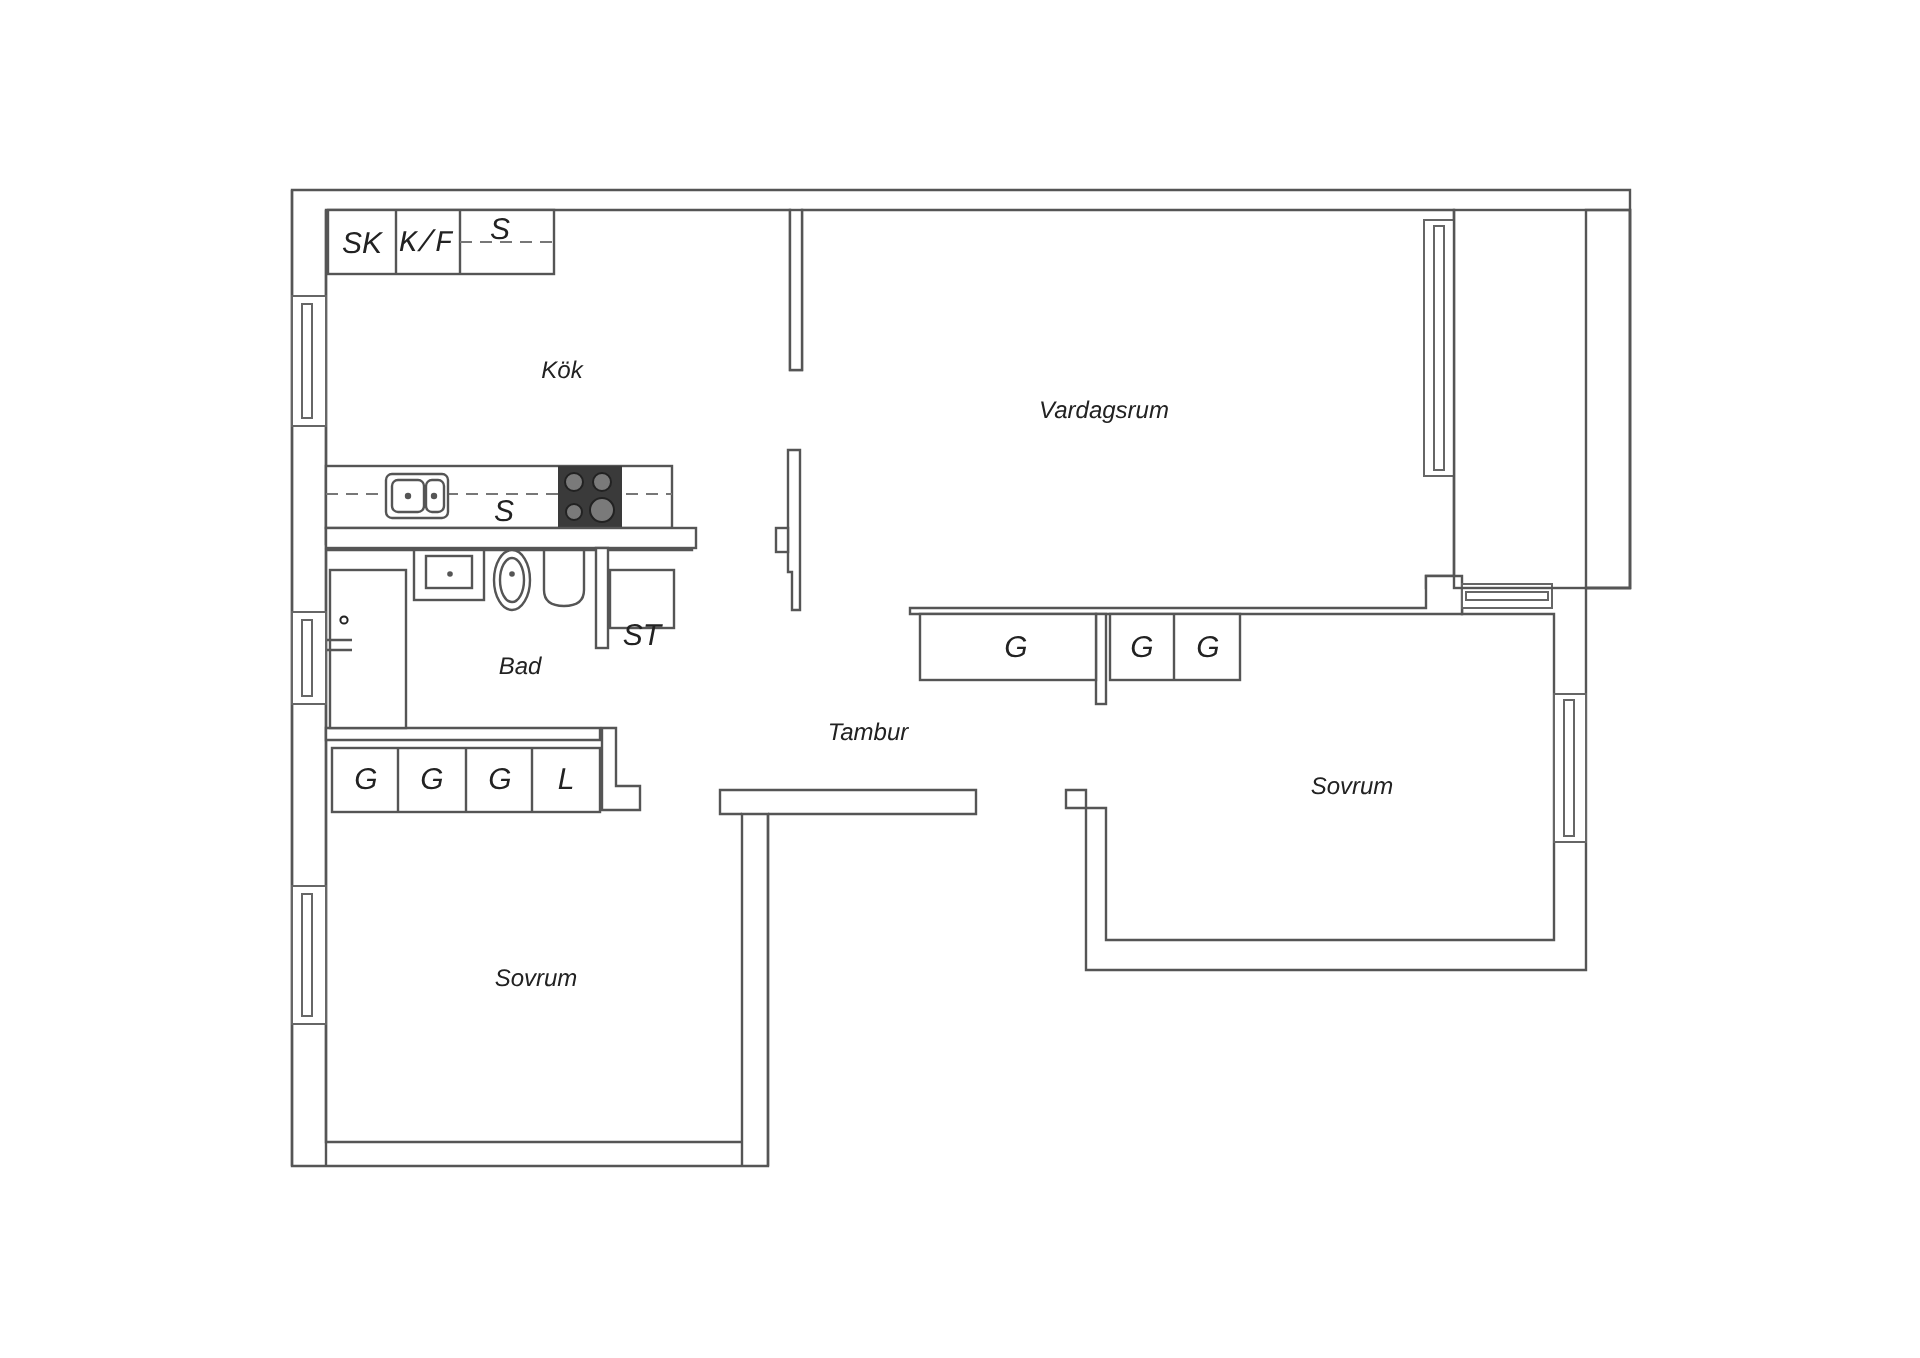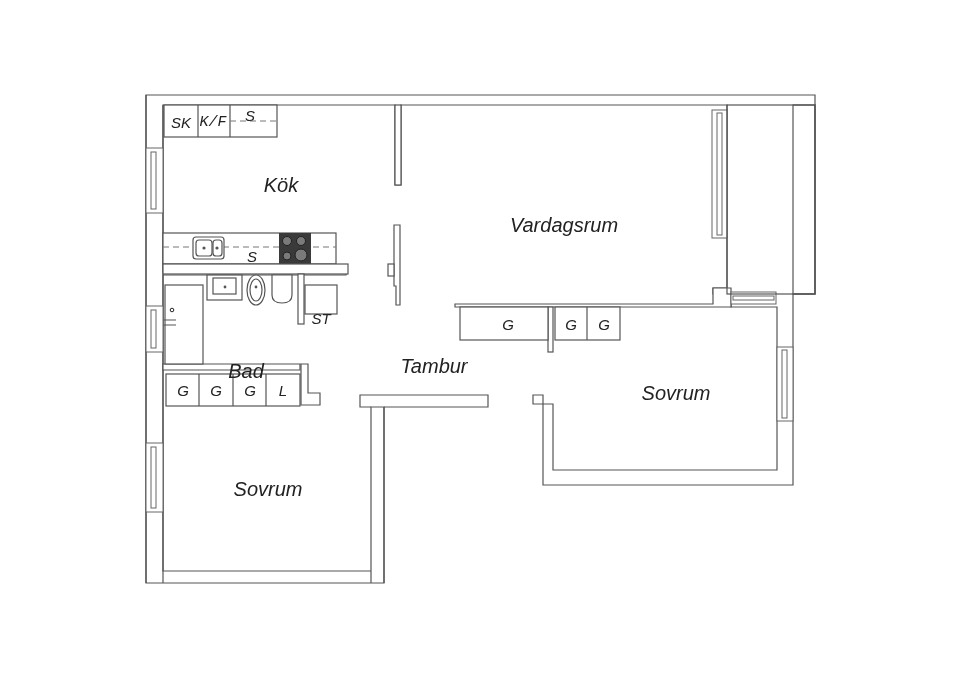--- a/index.html
+++ b/index.html
@@ -2,21 +2,21 @@
 <html><head>
   <meta charset="utf-8">
   <style>
     html, body { margin: 0; padding: 0; background: #ffffff; }
     body { width: 960px; height: 679px; position: relative; overflow: hidden; font-family: "Liberation Sans", sans-serif; }
     svg { position: absolute; left: 0; top: 0; }
     .wall { fill: #ffffff; stroke: #555555; stroke-width: 1.2; }
     .line { fill: none; stroke: #555555; stroke-width: 1.2; }
     .dash { fill: none; stroke: #777777; stroke-width: 1; stroke-dasharray: 6 4; }
     .win { fill: #ffffff; stroke: #666666; stroke-width: 1; }
-    .label { position: absolute; font-style: italic; color: #222222; font-size: 20px; white-space: nowrap; transform: translate(-50%, -50%); font-family: "Liberation Sans", sans-serif; }
+    .label { position: absolute; font-style: italic; color: #222222; font-size: 12px; white-space: nowrap; transform: translate(-50%, -50%); font-family: "Liberation Sans", sans-serif; }
     .small { font-size: 15px; }
   </style>
 </head>
 <body>
 
 <svg width="960" height="679" viewBox="0 0 960 679">
 
   <g>
     <path class="line" d="M146 95 H815 V294 H793 V485 H543 V395 H533 V404 H553 V470 H777 V307 H731 V294 H713 V288 H727 V105 H401 V185 H395 V105 H163 V272 H346 V275 H163 V583 H371 V407 H384 V583 H146 Z"></path>
     <path class="line" d="M146 95 V583"></path>
@@ -92,22 +92,22 @@
     <rect class="win" x="733" y="296" width="41" height="4"></rect>
   </g>
 
   <g>
     <rect class="line" x="727" y="105" width="88" height="189"></rect>
     <rect class="line" x="793" y="105" width="22" height="189"></rect>
   </g>
 </svg>
 
 <div class="label" style="left:281px;top:185px;">Kök</div>
-<div class="label" style="left:564px;top:205px;margin-top:20px;">Vardagsrum</div>
-<div class="label" style="left:246px;top:333px;margin-top:38px;">Bad</div>
+<div class="label" style="left:552px;top:205px;">Vardagsrum</div>
+<div class="label" style="left:260px;top:333px;">Bad</div>
 <div class="label" style="left:434px;top:366px;">Tambur</div>
 <div class="label" style="left:676px;top:393px;">Sovrum</div>
 <div class="label" style="left:268px;top:489px;">Sovrum</div>
 
 <div class="label small" style="left:181px;top:122px;">SK</div>
 <div class="label small" style="left:213px;top:122px;font-family:Liberation Mono, monospace;">K/F</div>
 <div class="label small" style="left:250px;top:115px;">S</div>
 <div class="label small" style="left:252px;top:256px;">S</div>
 <div class="label small" style="left:321px;top:298px;margin-top:20px;">ST</div>
 <div class="label small" style="left:183px;top:390px;">G</div>

